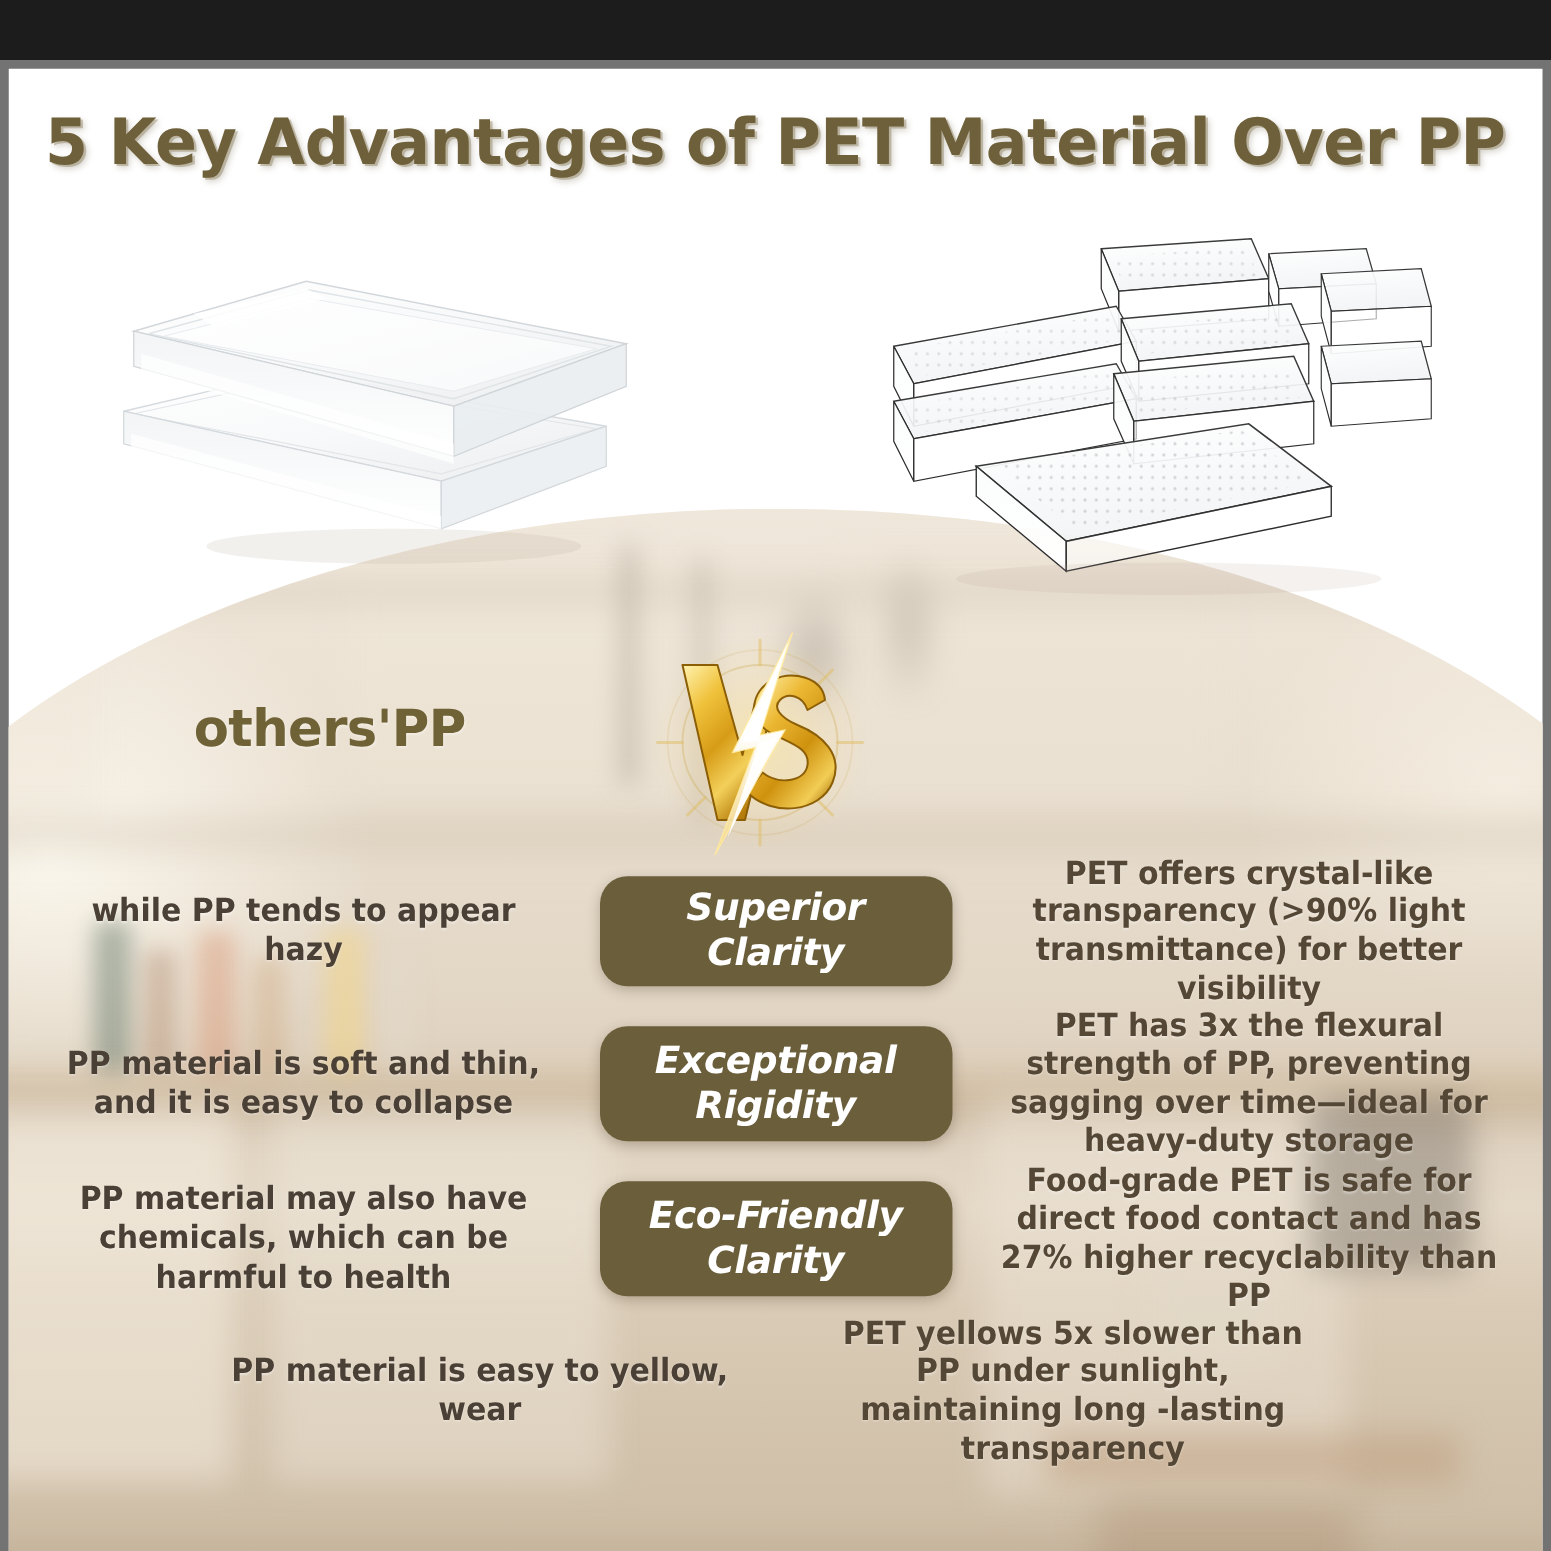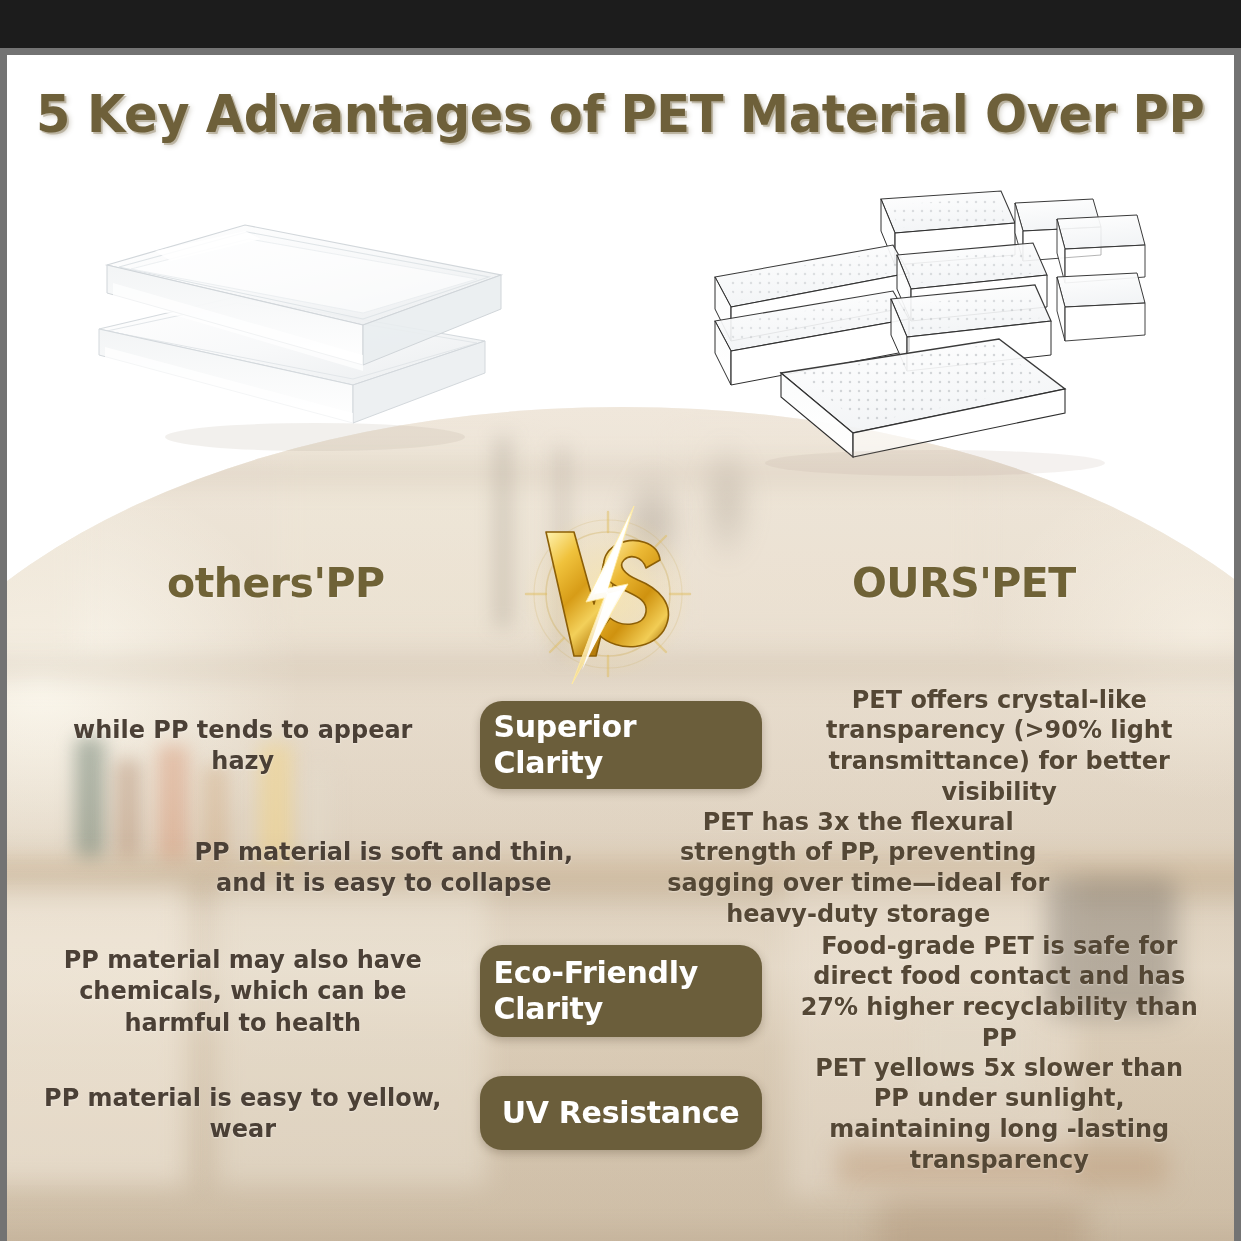--- a/index.html
+++ b/index.html
@@ -129,21 +129,21 @@
   }
 
   
   .col-head {
     position:absolute; top:504px; z-index:30;
     font-size:41px; font-weight:bold; color:#6F6236;
     font-family:"DejaVu Sans", sans-serif;
     letter-spacing:-0.5px;
     text-shadow:1px 1px 2px rgba(255,255,255,0.35);
   }
-  .head-left  { left:160px; }
+  .head-left  { left:148px; }
   .head-right { left:845px; }
 
   
   .rows { position:absolute; left:0; top:630px; width:100%; z-index:30; }
   .row {
     position:relative;
     display:flex; align-items:center; justify-content:center;
     height:122px;
   }
   .cell-left {
@@ -153,28 +153,29 @@
     color:#4B4036; font-weight:600;
     font-family:"DejaVu Sans", sans-serif;
     transform:scaleX(0.94);
     text-shadow:0 1px 2px rgba(255,255,255,0.45);
   }
   .pill {
     width:282px; min-height:74px;
     background:#6B5E3B;
     border-radius:22px;
     display:flex; align-items:center; justify-content:center;
-    text-align:left;
+    text-align:center;
     color:#ffffff;
     font-size:30px; font-weight:bold; line-height:1.2;
     font-family:"DejaVu Sans", sans-serif;
     letter-spacing:-0.3px;
     padding:8px 14px;
     box-shadow:0 3px 10px rgba(60,48,26,0.28);
     flex:0 0 auto;
+    font-style:italic;
   }
   .pill.tall { min-height:92px; }
   .cell-right {
     width:450px; padding-left:26px;
     text-align:center;
     font-size:25.5px; line-height:1.2;
     color:#544735; font-weight:bold;
     font-family:"DejaVu Sans", sans-serif;
     transform:scaleX(0.94);
     text-shadow:0 1px 2px rgba(255,255,255,0.40);
@@ -398,44 +399,43 @@
                  L86,136 C106,156 144,152 154,128
                  C163,106 146,90 126,82 C112,76 106,68 112,62
                  C118,56 130,58 134,70 Z" fill="url(#goldS)" stroke="#8c5f06" stroke-width="1.6" stroke-linejoin="round"></path>
 
         <path d="M122,8 L74,104 L92,100 L60,186 L116,86 L96,90 Z" fill="url(#boltG)" stroke="#ffeaa0" stroke-width="1" stroke-opacity="0.9"></path>
         <path d="M118,16 L82,96 L96,94 L70,172 L110,92 L94,96 Z" fill="#ffffff" fill-opacity="0.92"></path>
       </svg>
     </div>
 
     <div class="col-head head-left">others'PP</div>
-    <div class="col-head head-right">OURS'PET</div>
 
     <div class="rows">
 
       <div class="row row-1">
         <div class="cell-left">while PP tends to appear hazy</div>
         <div class="pill">Superior Clarity</div>
         <div class="cell-right">PET offers crystal-like transparency (&gt;90% light transmittance) for better visibility</div>
       </div>
 
 
       <div class="row row-3">
         <div class="cell-left">PP material is soft and thin, and it is easy to collapse</div>
+        <div class="pill tall">Exceptional Rigidity</div>
         <div class="cell-right">PET has 3x the flexural strength of PP, preventing sagging over time—ideal for heavy-duty storage</div>
       </div>
 
       <div class="row row-4">
         <div class="cell-left">PP material may also have chemicals, which can be harmful to health</div>
         <div class="pill tall">Eco-Friendly Clarity</div>
         <div class="cell-right">Food-grade PET is safe for direct food contact and has 27% higher recyclability than PP</div>
       </div>
 
       <div class="row row-5">
         <div class="cell-left">PP material is easy to yellow, wear</div>
-        <div class="pill">UV Resistance</div>
         <div class="cell-right">PET yellows 5x slower than PP under sunlight, maintaining long -lasting transparency</div>
       </div>
 
     </div>
 
   </div>
 </div>
 
 </body></html>

